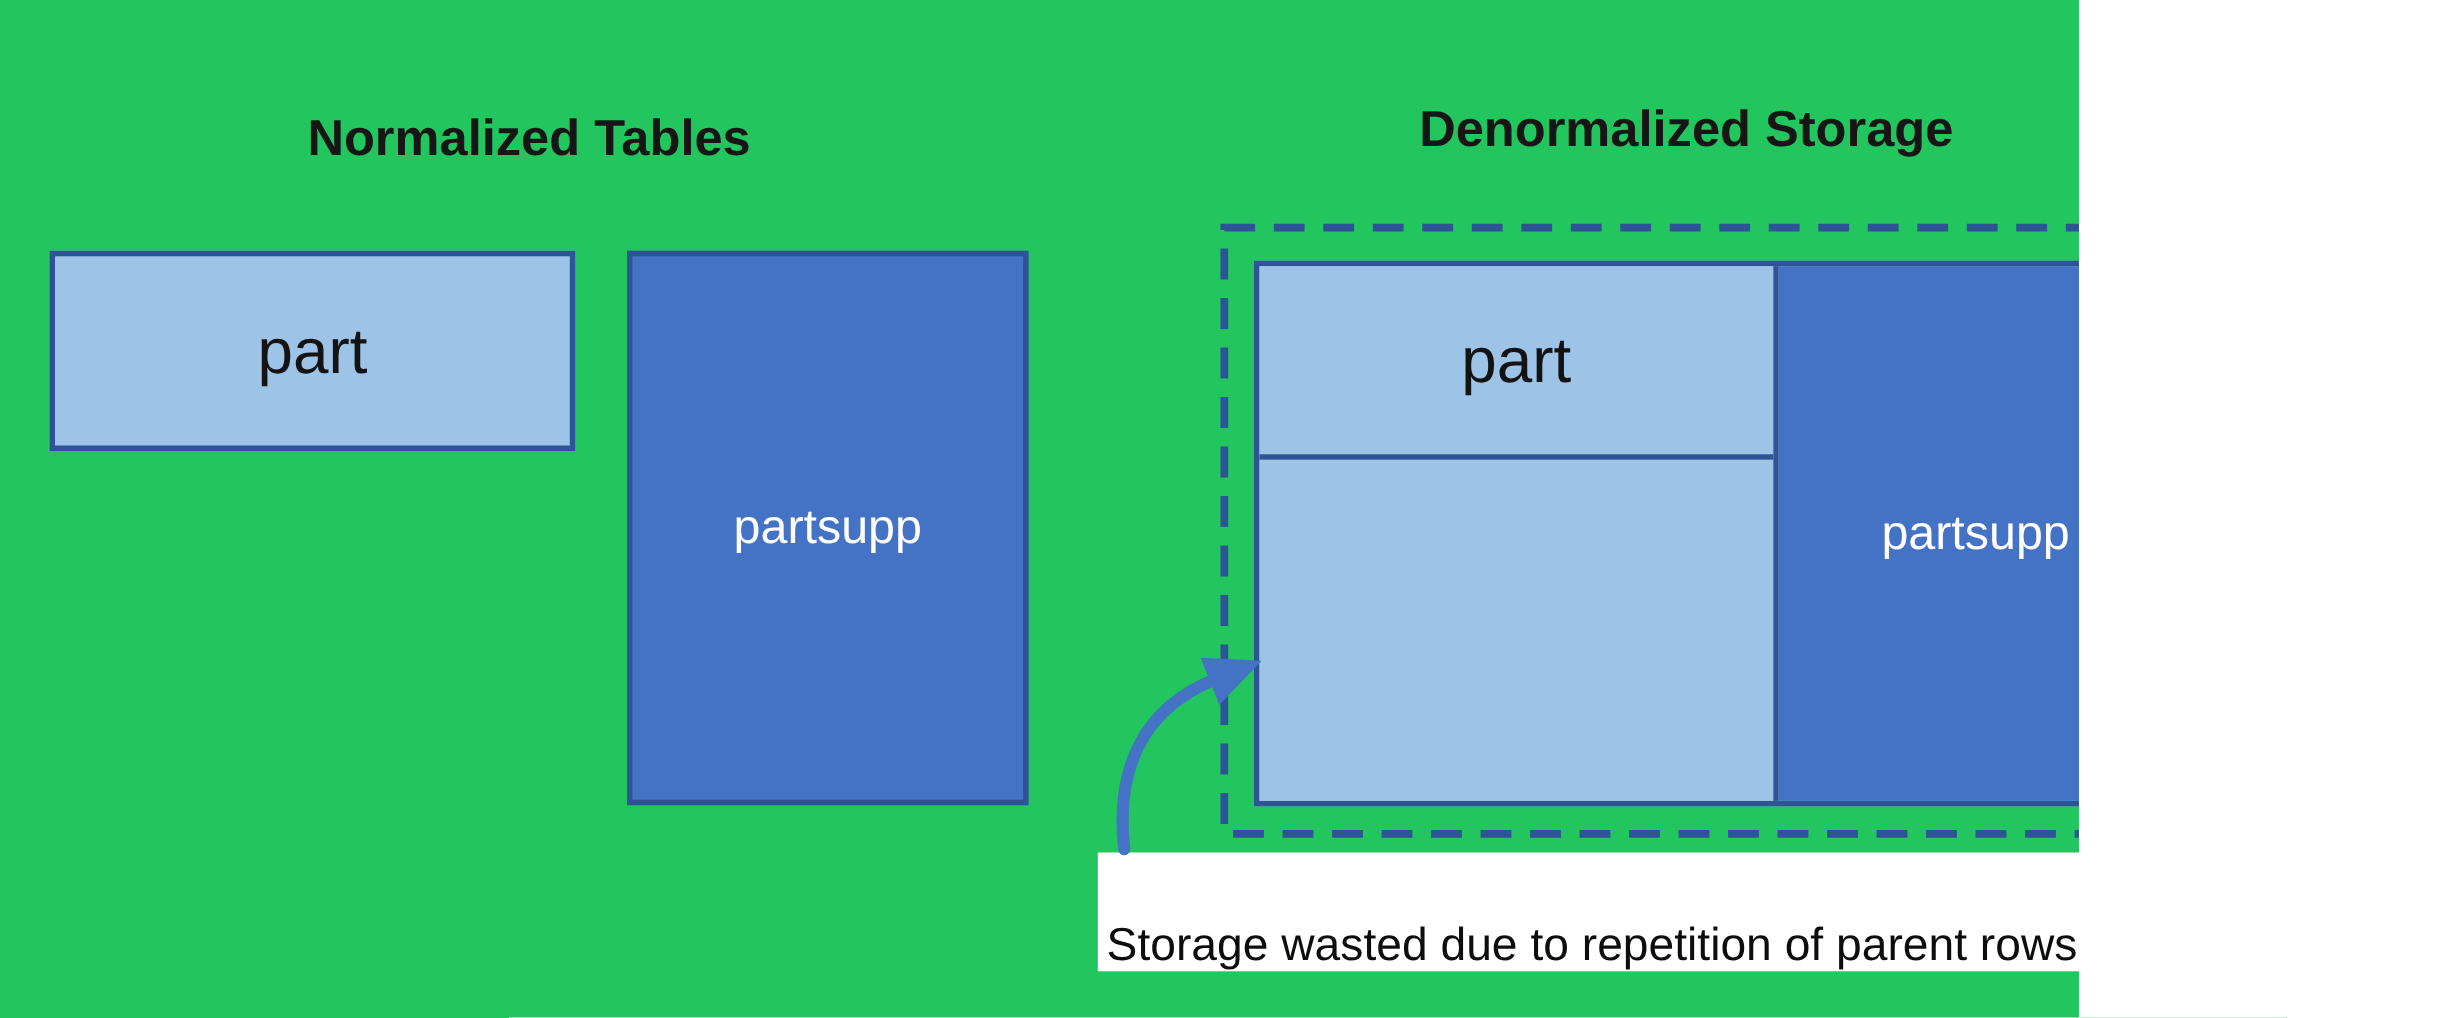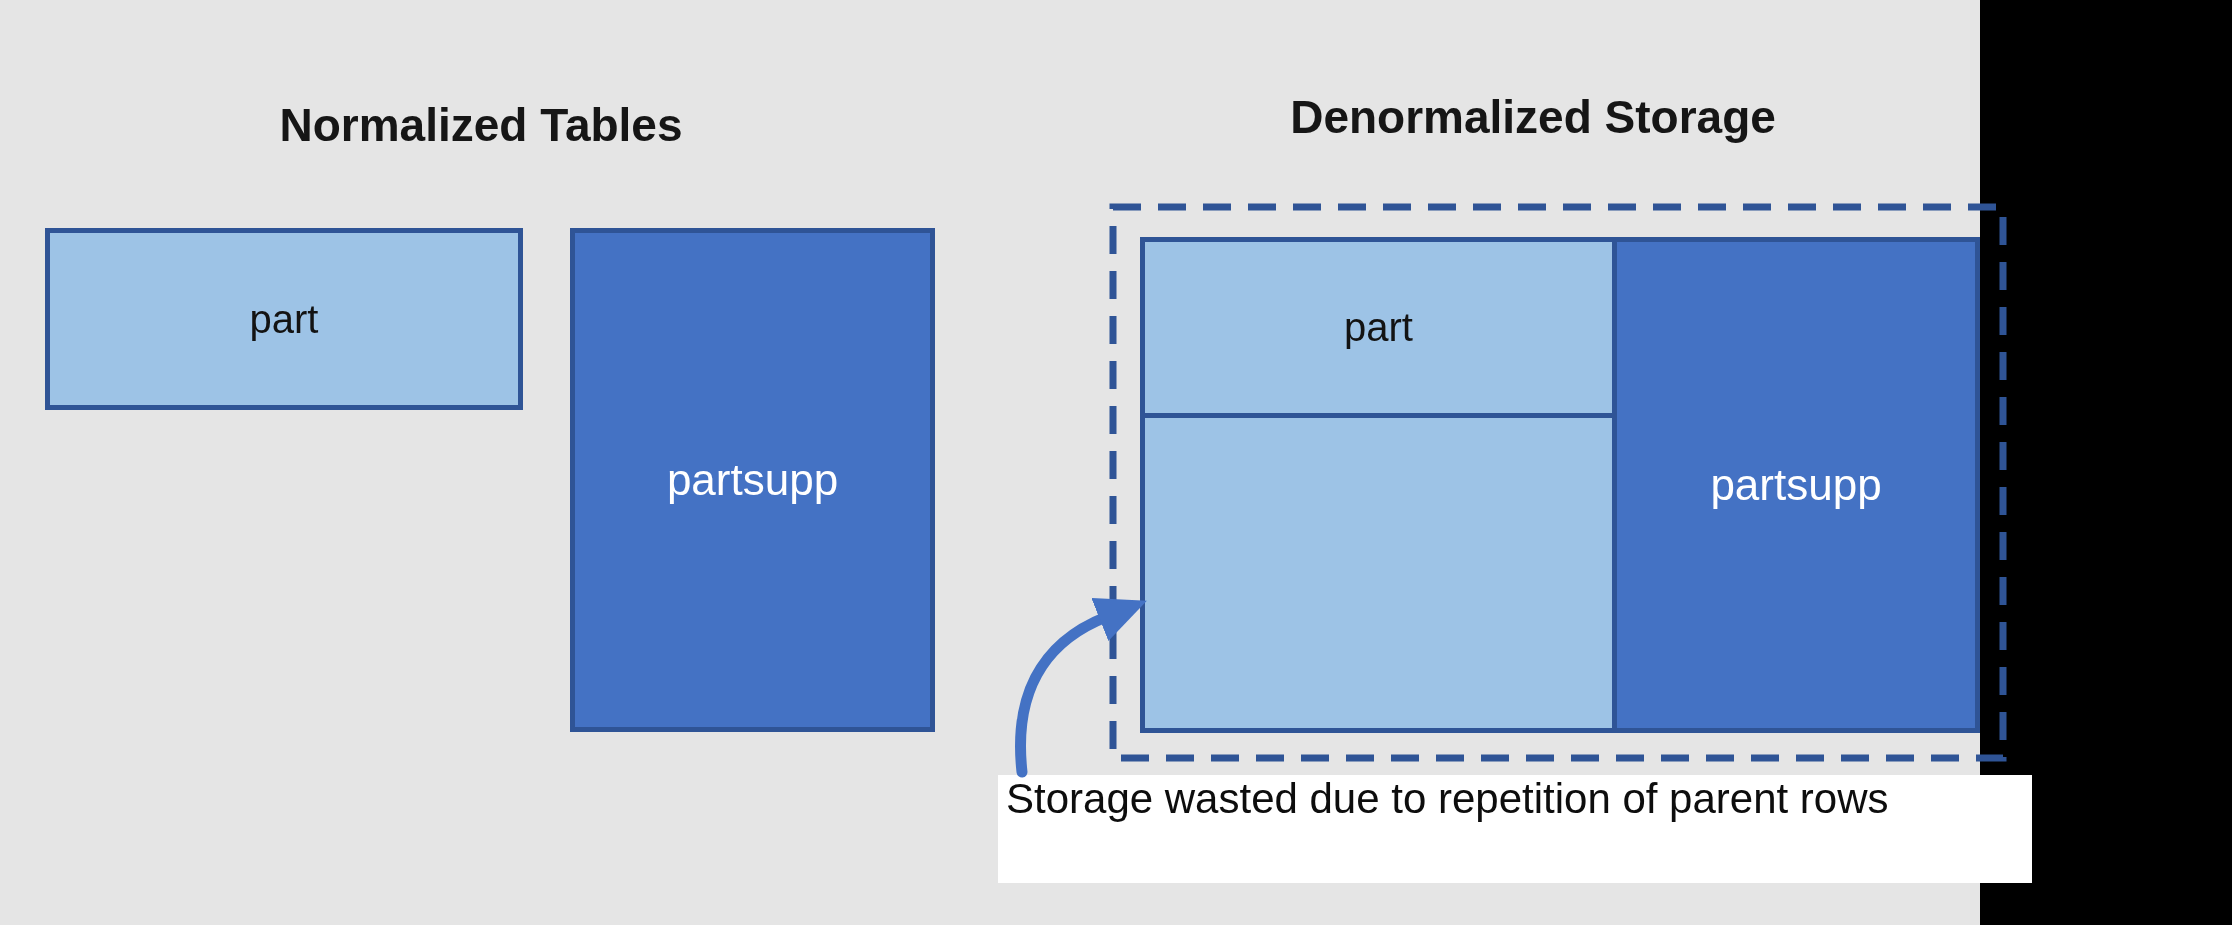--- a/index.html
+++ b/index.html
@@ -1,38 +1,38 @@
 <!DOCTYPE html>
 <html><head>
 <meta charset="utf-8">
 <style>
   html,body{margin:0;padding:0;background:#ffffff;}
   .canvas{
-    position:relative;width:2232px;height:925px;background:#e5e5e5;overflow:hidden;
+    position:relative;width:1890px;height:925px;background:#22c55e;overflow:hidden;
     font-family:"Liberation Sans", sans-serif;color:#111111;
   }
   .black-bar{position:absolute;left:1980px;top:0;width:252px;height:925px;background:#000000;z-index:1;}
   .title{position:absolute;z-index:2;font-size:46px;font-weight:600;color:#161616;text-align:center;white-space:nowrap;}
   .title-normalized{left:81px;top:98px;width:800px;}
   .title-denormalized{left:1133px;top:90px;width:800px;}
   .box{position:absolute;z-index:2;box-sizing:border-box;border:5px solid #2F5496;display:flex;align-items:center;justify-content:center;}
   .box-part{left:45px;top:228px;width:478px;height:182px;background:#9DC3E6;}
   .box-partsupp{left:570px;top:228px;width:365px;height:504px;background:#4472C4;}
-  .box-label{font-size:40px;color:#131313;}
+  .box-label{font-size:58px;color:#131313;}
   .box-label-light{font-size:44px;color:#ffffff;text-align:right;}
   .denorm{position:absolute;z-index:2;left:1140px;top:237px;width:840px;height:496px;
     box-sizing:border-box;border:5px solid #2F5496;display:flex;flex-direction:row;background:#9DC3E6;}
   .denorm-left{width:472px;box-sizing:border-box;border-right:5px solid #2F5496;display:flex;flex-direction:column;}
   .denorm-part-cell{height:176px;box-sizing:border-box;border-bottom:5px solid #2F5496;background:#9DC3E6;
     display:flex;align-items:center;justify-content:center;}
   .denorm-waste-cell{flex:1;background:#9DC3E6;}
   .denorm-partsupp-cell{flex:1;background:#4472C4;display:flex;align-items:center;justify-content:center;}
   .overlay{position:absolute;left:0;top:0;width:2232px;height:925px;z-index:5;pointer-events:none;}
   .annotation{position:absolute;z-index:4;left:998px;top:775px;width:1034px;height:108px;background:#ffffff;
-    display:flex;align-items:flex-start;}
+    display:flex;align-items:flex-end;}
   .annotation span{font-size:42px;color:#0d0d0d;white-space:nowrap;padding-left:8px;}
 </style>
 </head>
 <body>
 
 <div class="canvas">
 
   <div class="black-bar"></div>
 
   <div class="title title-normalized">Normalized Tables</div>

